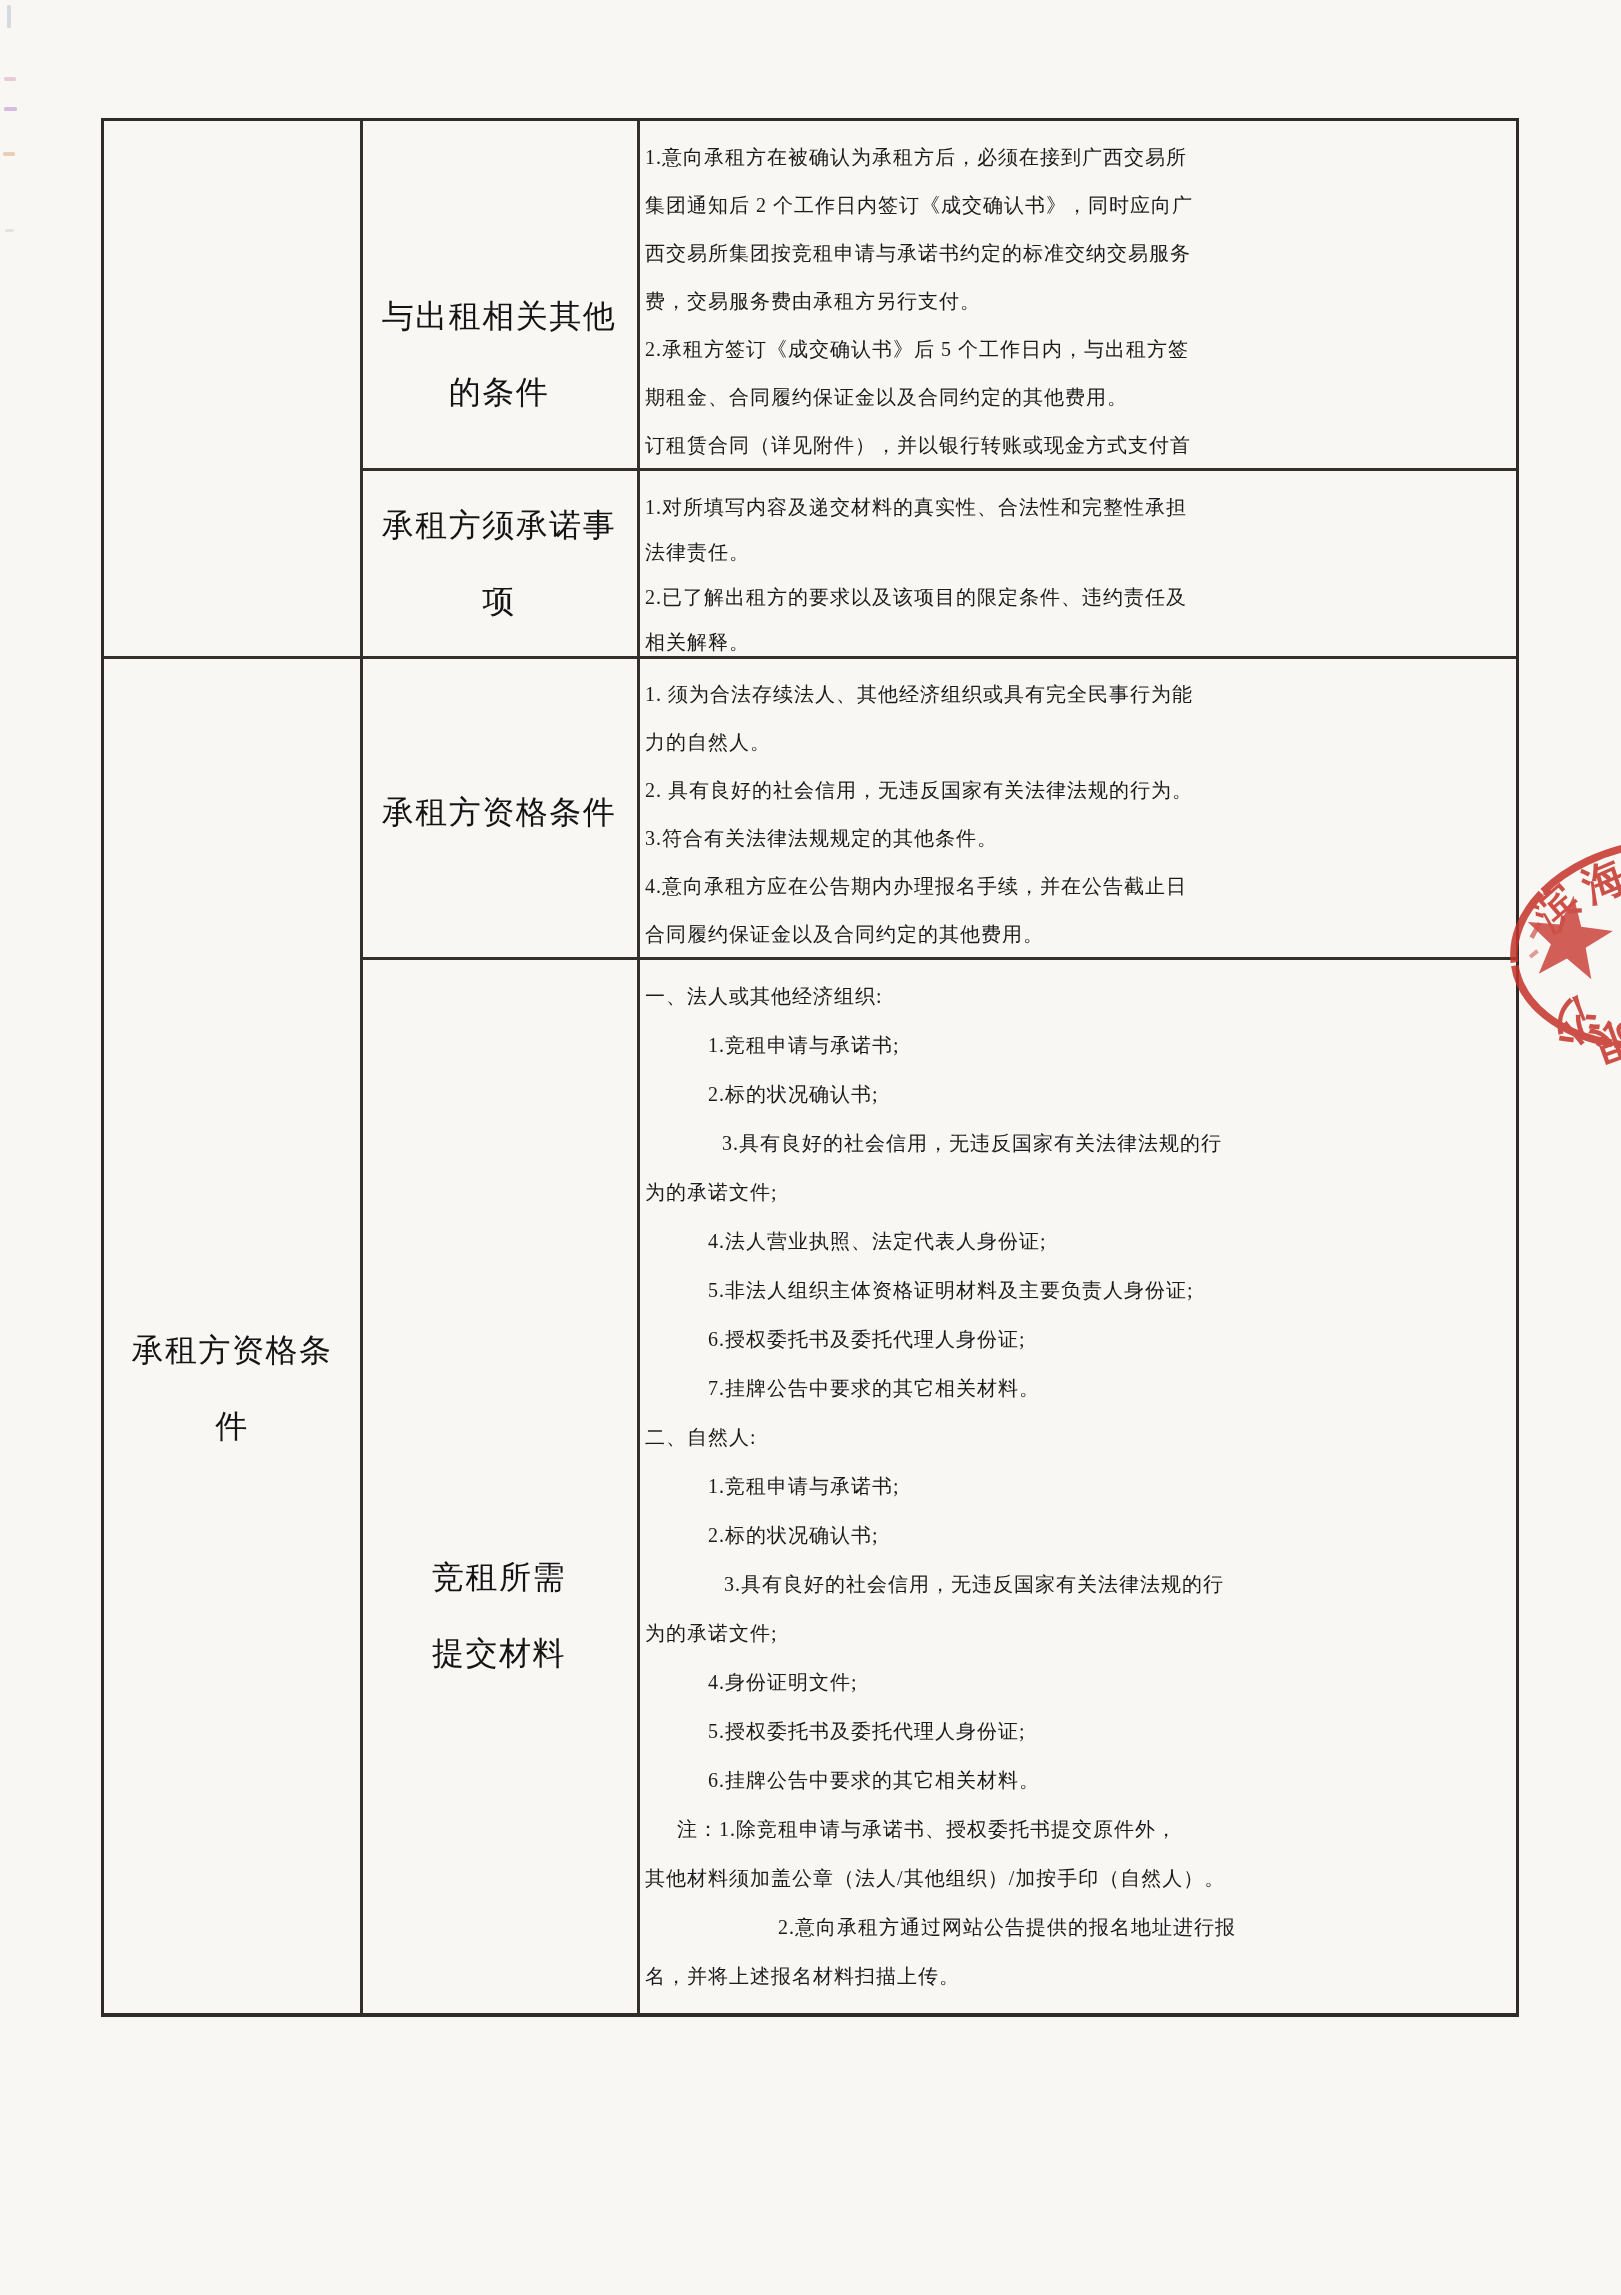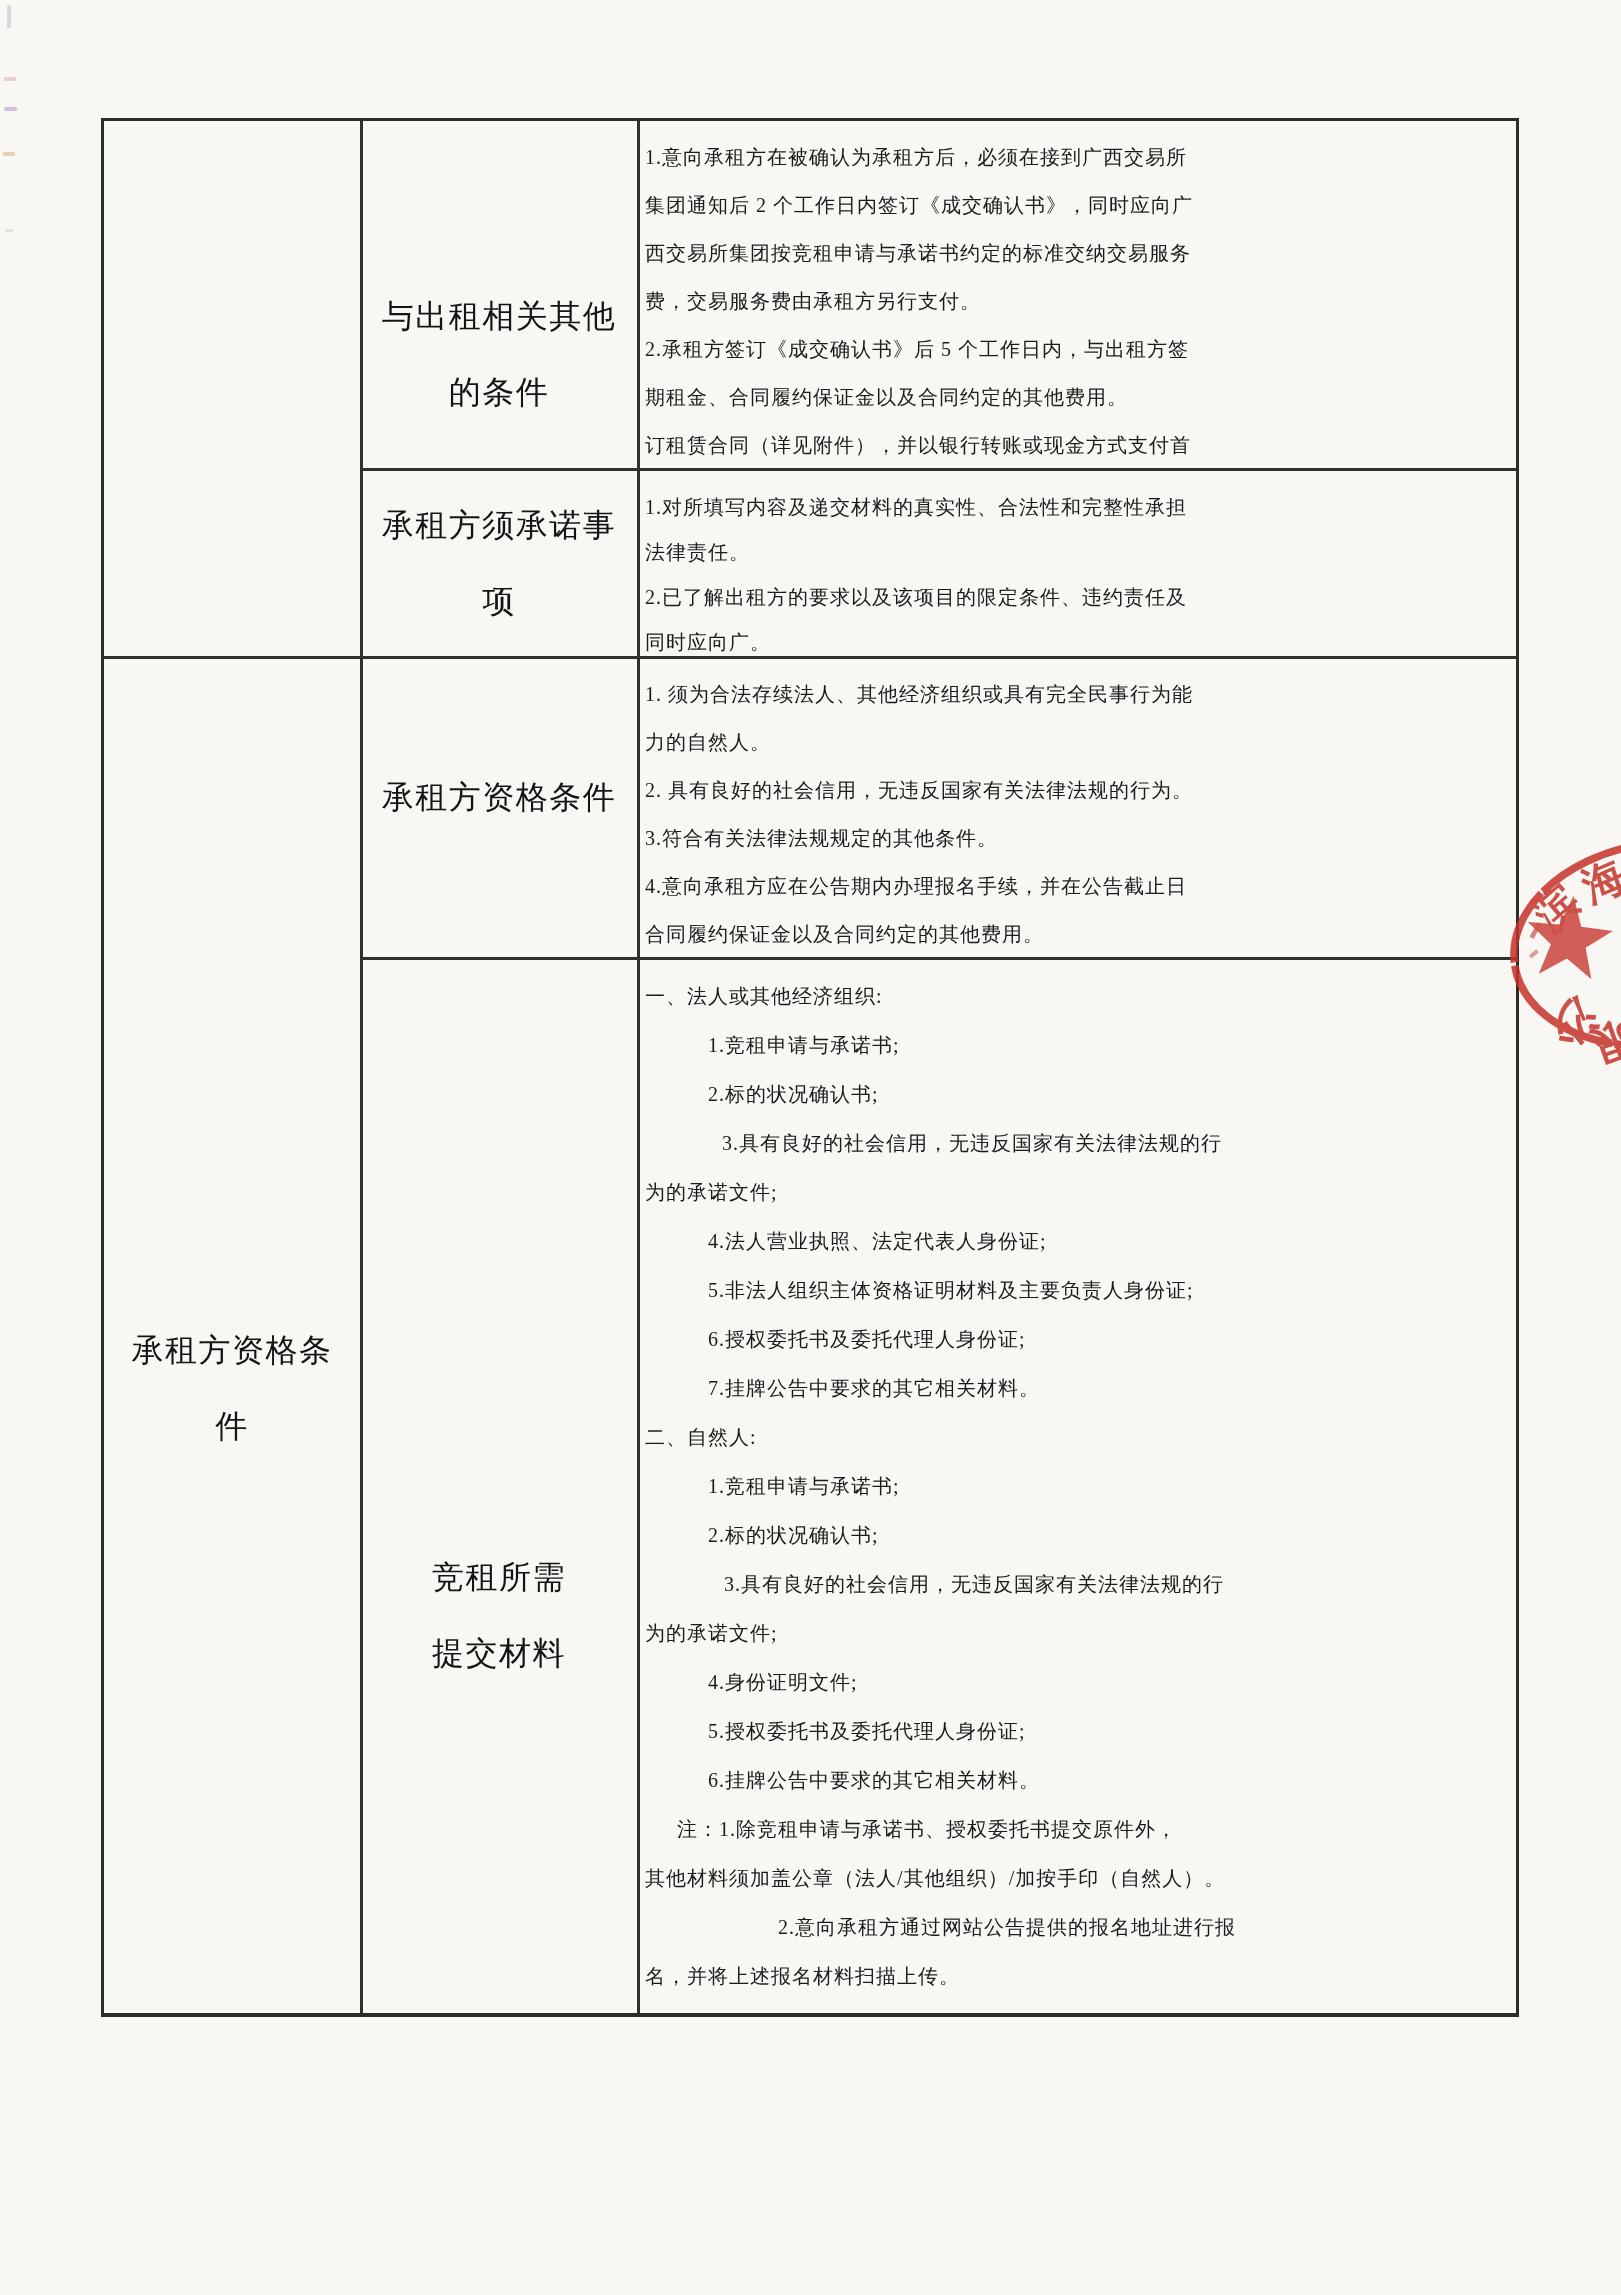--- a/index.html
+++ b/index.html
@@ -61,21 +61,21 @@
   <span class="hline" style="transform:translateY(12.8px);">与出租相关其他</span>
       <span class="hline" style="transform:translateY(12.8px);">的条件</span>
     </div>
 
   <div class="cell hdr" style="left:258px;top:349px;width:274px;height:186px;">
 
   <span class="hline">承租方须承诺事</span>
       <span class="hline">项</span>
     </div>
 
-  <div class="cell hdr" style="left:258px;top:526px;width:274px;height:299px;">
+  <div class="cell hdr" style="left:258px;top:541px;width:274px;height:299px;">
 
   <span class="hline">承租方资格条件</span>
     </div>
 
   <div class="cell hdr" style="left:258px;top:839px;width:274px;height:1053px;">
 
   <span class="hline" style="transform:translateY(128px);">竞租所需</span>
       <span class="hline" style="transform:translateY(128px);">提交材料</span>
     </div>
 
@@ -88,21 +88,21 @@
       <div class="ln" style="text-indent: 0px;">2.承租方签订《成交确认书》后 5 个工作日内，与出租方签</div>
       <div class="ln" style="text-indent: 0px;">期租金、合同履约保证金以及合同约定的其他费用。</div>
       <div class="ln" style="text-indent: 0px;">订租赁合同（详见附件），并以银行转账或现金方式支付首</div>
     </div>
 
   <div class="cell content" style="left:535px;top:358px;width:880px;height:186px;--lh:45px;padding-top:6.1px;">
 
   <div class="ln" style="text-indent: 0px;">1.对所填写内容及递交材料的真实性、合法性和完整性承担</div>
       <div class="ln" style="text-indent: 0px;">法律责任。</div>
       <div class="ln" style="text-indent: 0px;">2.已了解出租方的要求以及该项目的限定条件、违约责任及</div>
-      <div class="ln" style="text-indent: 0px;">同时应向广。</div>
+      <div class="ln" style="text-indent: 0px;">相关解释。</div>
     </div>
 
   <div class="cell content" style="left:535px;top:538px;width:880px;height:299px;--lh:48px;padding-top:11.2px;">
 
   <div class="ln" style="text-indent: 0px;">1. 须为合法存续法人、其他经济组织或具有完全民事行为能</div>
       <div class="ln" style="text-indent: 0px;">力的自然人。</div>
       <div class="ln" style="text-indent: 0px;">2. 具有良好的社会信用，无违反国家有关法律法规的行为。</div>
       <div class="ln" style="text-indent: 0px;">3.符合有关法律法规规定的其他条件。</div>
       <div class="ln" style="text-indent: 0px;">4.意向承租方应在公告期内办理报名手续，并在公告截止日</div>
       <div class="ln" style="text-indent: 0px;">合同履约保证金以及合同约定的其他费用。</div>

